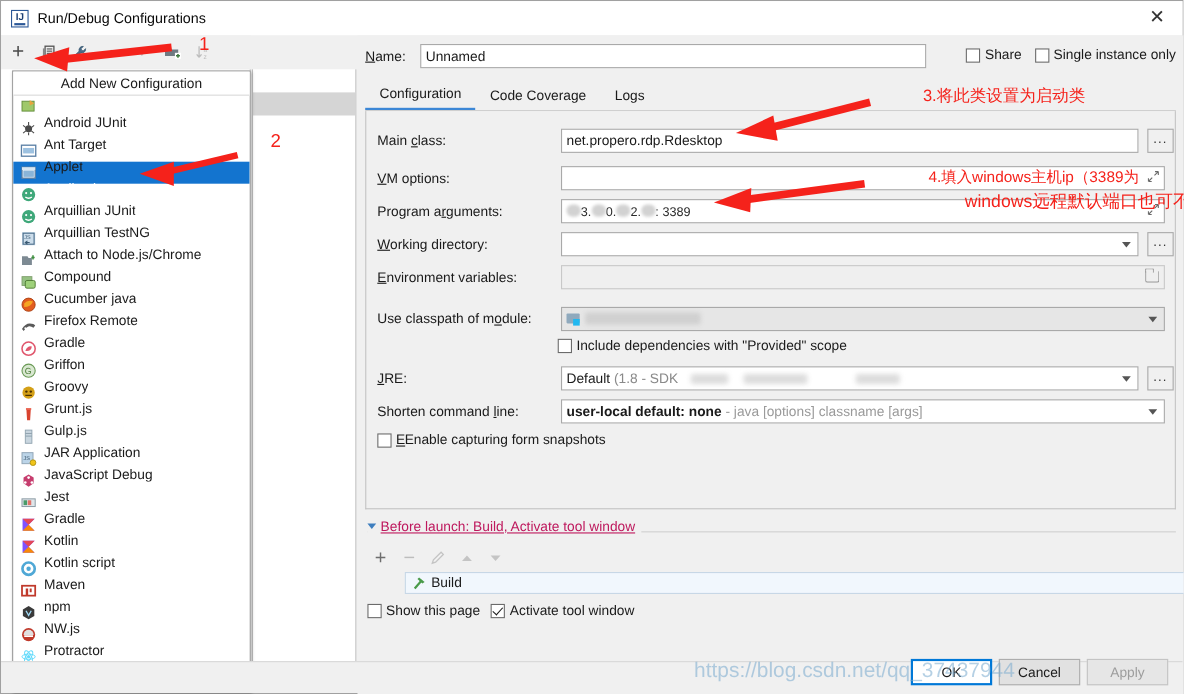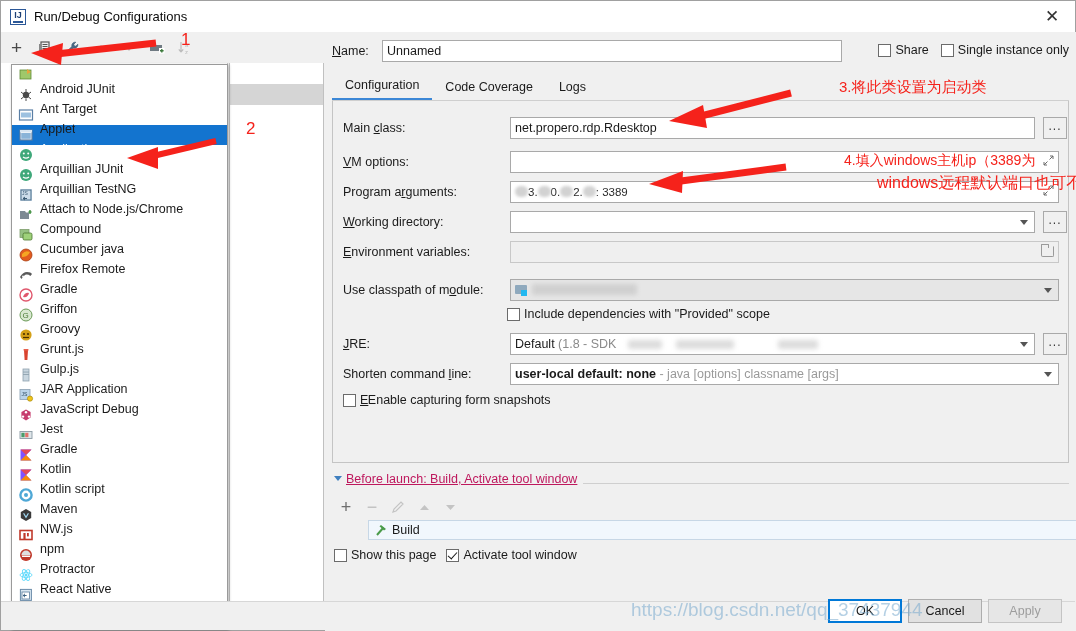--- a/index.html
+++ b/index.html
@@ -374,20 +374,21 @@
       </svg>
     </div>
   </div>
 
   <div class="left-panel"></div>
   <div class="mid-panel">
     <div class="mid-sel-row"></div>
   </div>
 
   <div class="popup">
+    <div class="popup-header">Add New Configuration</div>
     <div class="popup-list" id="popup-list">
         <div class="cfg-item">
           <span class="cfg-ico"><svg width="16" height="16" viewBox="0 0 16 16">
               <rect x="2" y="3" width="11" height="9" fill="#9fc86a" stroke="#5f8a36" stroke-width="0.8"></rect>
               <path d="M9 2l4 3-4 2z" fill="#e8a33d"></path>
             </svg></span>
           <span class="cfg-label">Android JUnit</span>
         </div>
         <div class="cfg-item">
           <span class="cfg-ico"><svg width="16" height="16" viewBox="0 0 16 16">
@@ -548,32 +549,32 @@
         </div>
         <div class="cfg-item">
           <span class="cfg-ico"><svg width="16" height="16" viewBox="0 0 16 16">
               <circle cx="8" cy="8" r="5.6" fill="none" stroke="#4fa8d6" stroke-width="2.4"></circle>
               <circle cx="8" cy="8" r="2" fill="#4fa8d6"></circle>
             </svg></span>
           <span class="cfg-label">Maven</span>
         </div>
         <div class="cfg-item">
           <span class="cfg-ico"><svg width="16" height="16" viewBox="0 0 16 16">
-              <path d="M8 2 13.2 5v6L8 14 2.8 11V5z" fill="#3a3a3a"></path>
-              <path d="M5.6 6.2 8 10.4l2.4-4.2" stroke="#9fd7f2" stroke-width="1.2" fill="none"></path>
-            </svg></span>
-          <span class="cfg-label">NW.js</span>
-        </div>
-        <div class="cfg-item">
-          <span class="cfg-ico"><svg width="16" height="16" viewBox="0 0 16 16">
               <rect x="2" y="3.5" width="12" height="9" fill="none" stroke="#c0392b" stroke-width="1.6"></rect>
               <rect x="5.4" y="6" width="2.2" height="6.5" fill="#c0392b"></rect>
               <rect x="9" y="6" width="1.8" height="3.4" fill="#c0392b"></rect>
             </svg></span>
           <span class="cfg-label">npm</span>
+        </div>
+        <div class="cfg-item">
+          <span class="cfg-ico"><svg width="16" height="16" viewBox="0 0 16 16">
+              <path d="M8 2 13.2 5v6L8 14 2.8 11V5z" fill="#3a3a3a"></path>
+              <path d="M5.6 6.2 8 10.4l2.4-4.2" stroke="#9fd7f2" stroke-width="1.2" fill="none"></path>
+            </svg></span>
+          <span class="cfg-label">NW.js</span>
         </div>
         <div class="cfg-item">
           <span class="cfg-ico"><svg width="16" height="16" viewBox="0 0 16 16">
               <circle cx="8" cy="8" r="6" fill="#c0392b"></circle>
               <path d="M4 8.6h8v1.4H4z" fill="#fff"></path>
               <path d="M8 3.6a4.6 4.6 0 0 1 4.6 4.6H3.4A4.6 4.6 0 0 1 8 3.6z" fill="#e0e0e0"></path>
             </svg></span>
           <span class="cfg-label">Protractor</span>
         </div>
         <div class="cfg-item">

